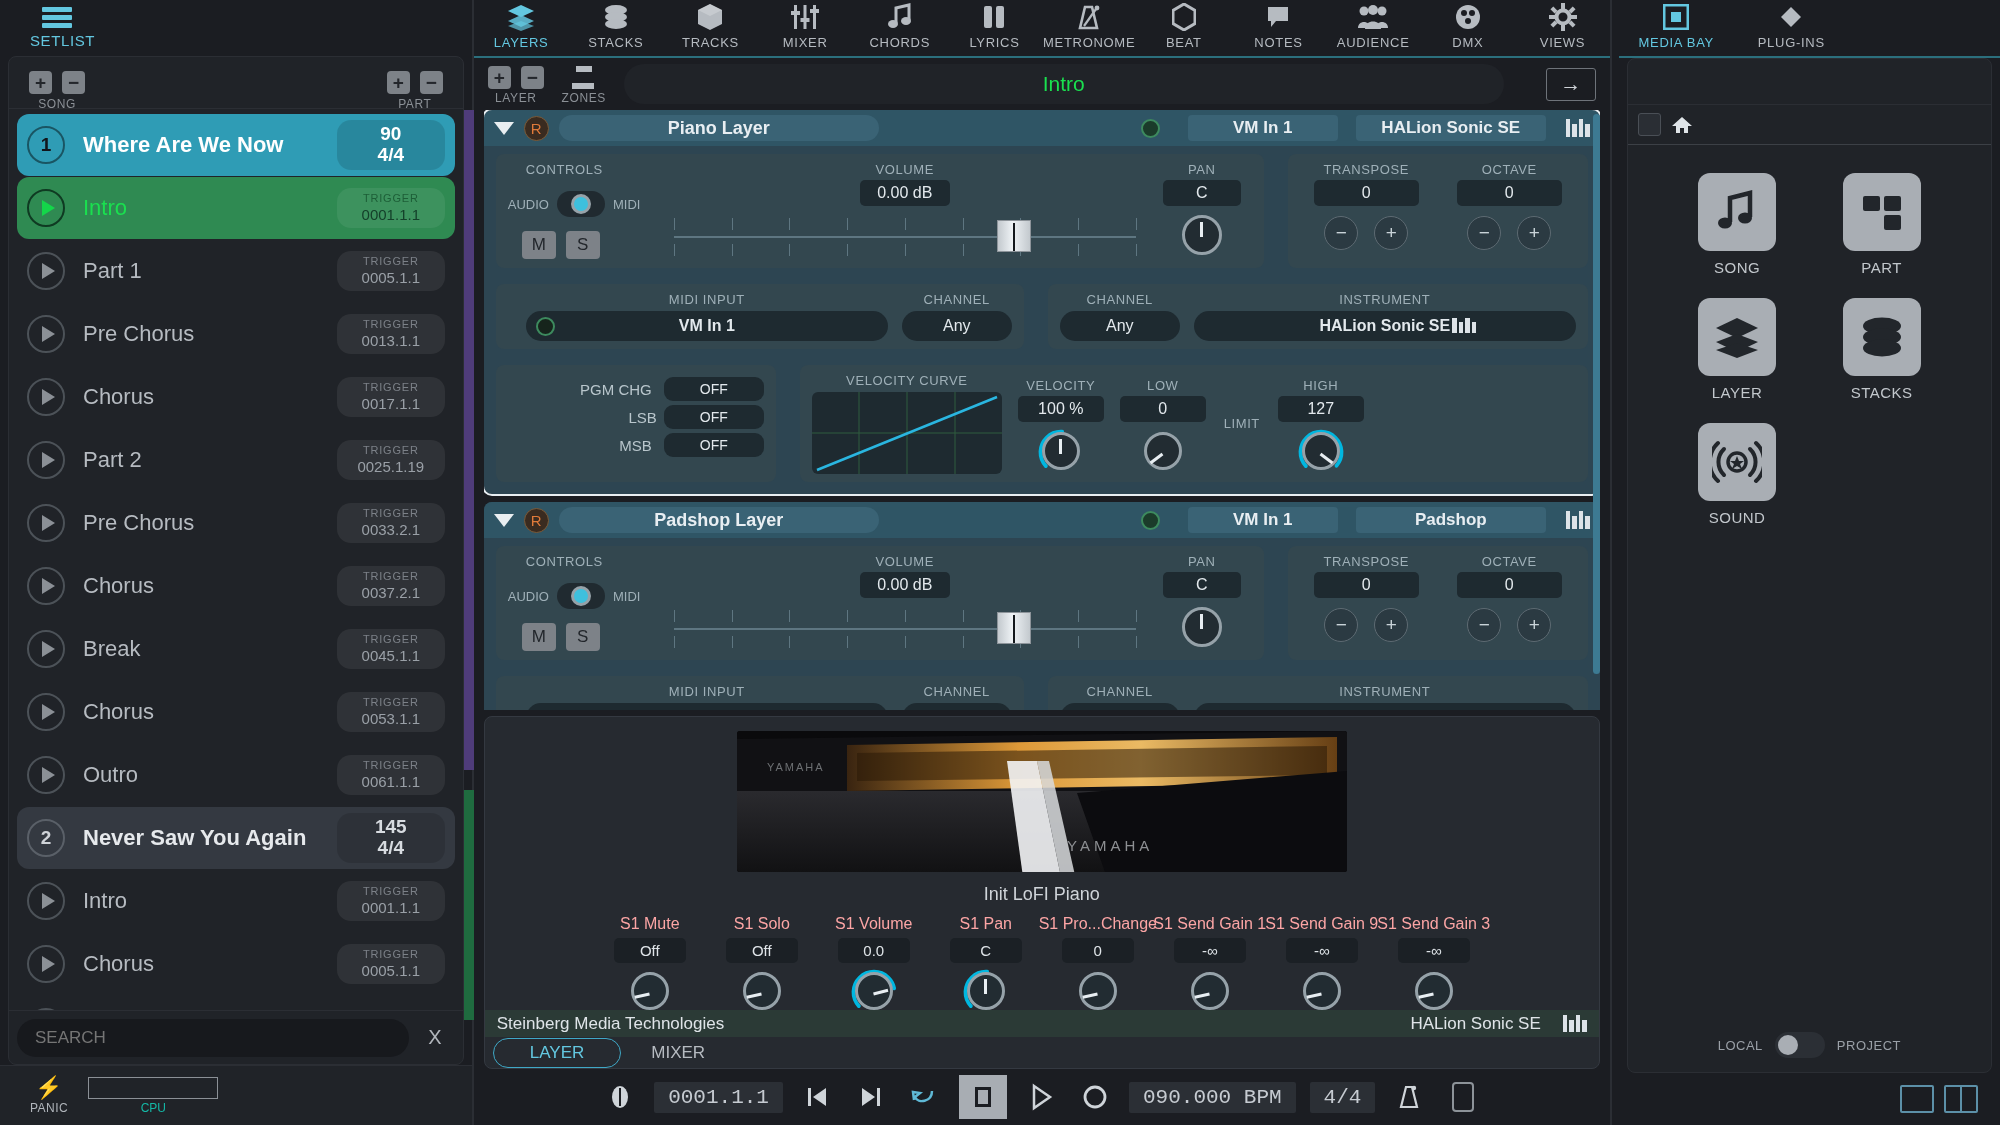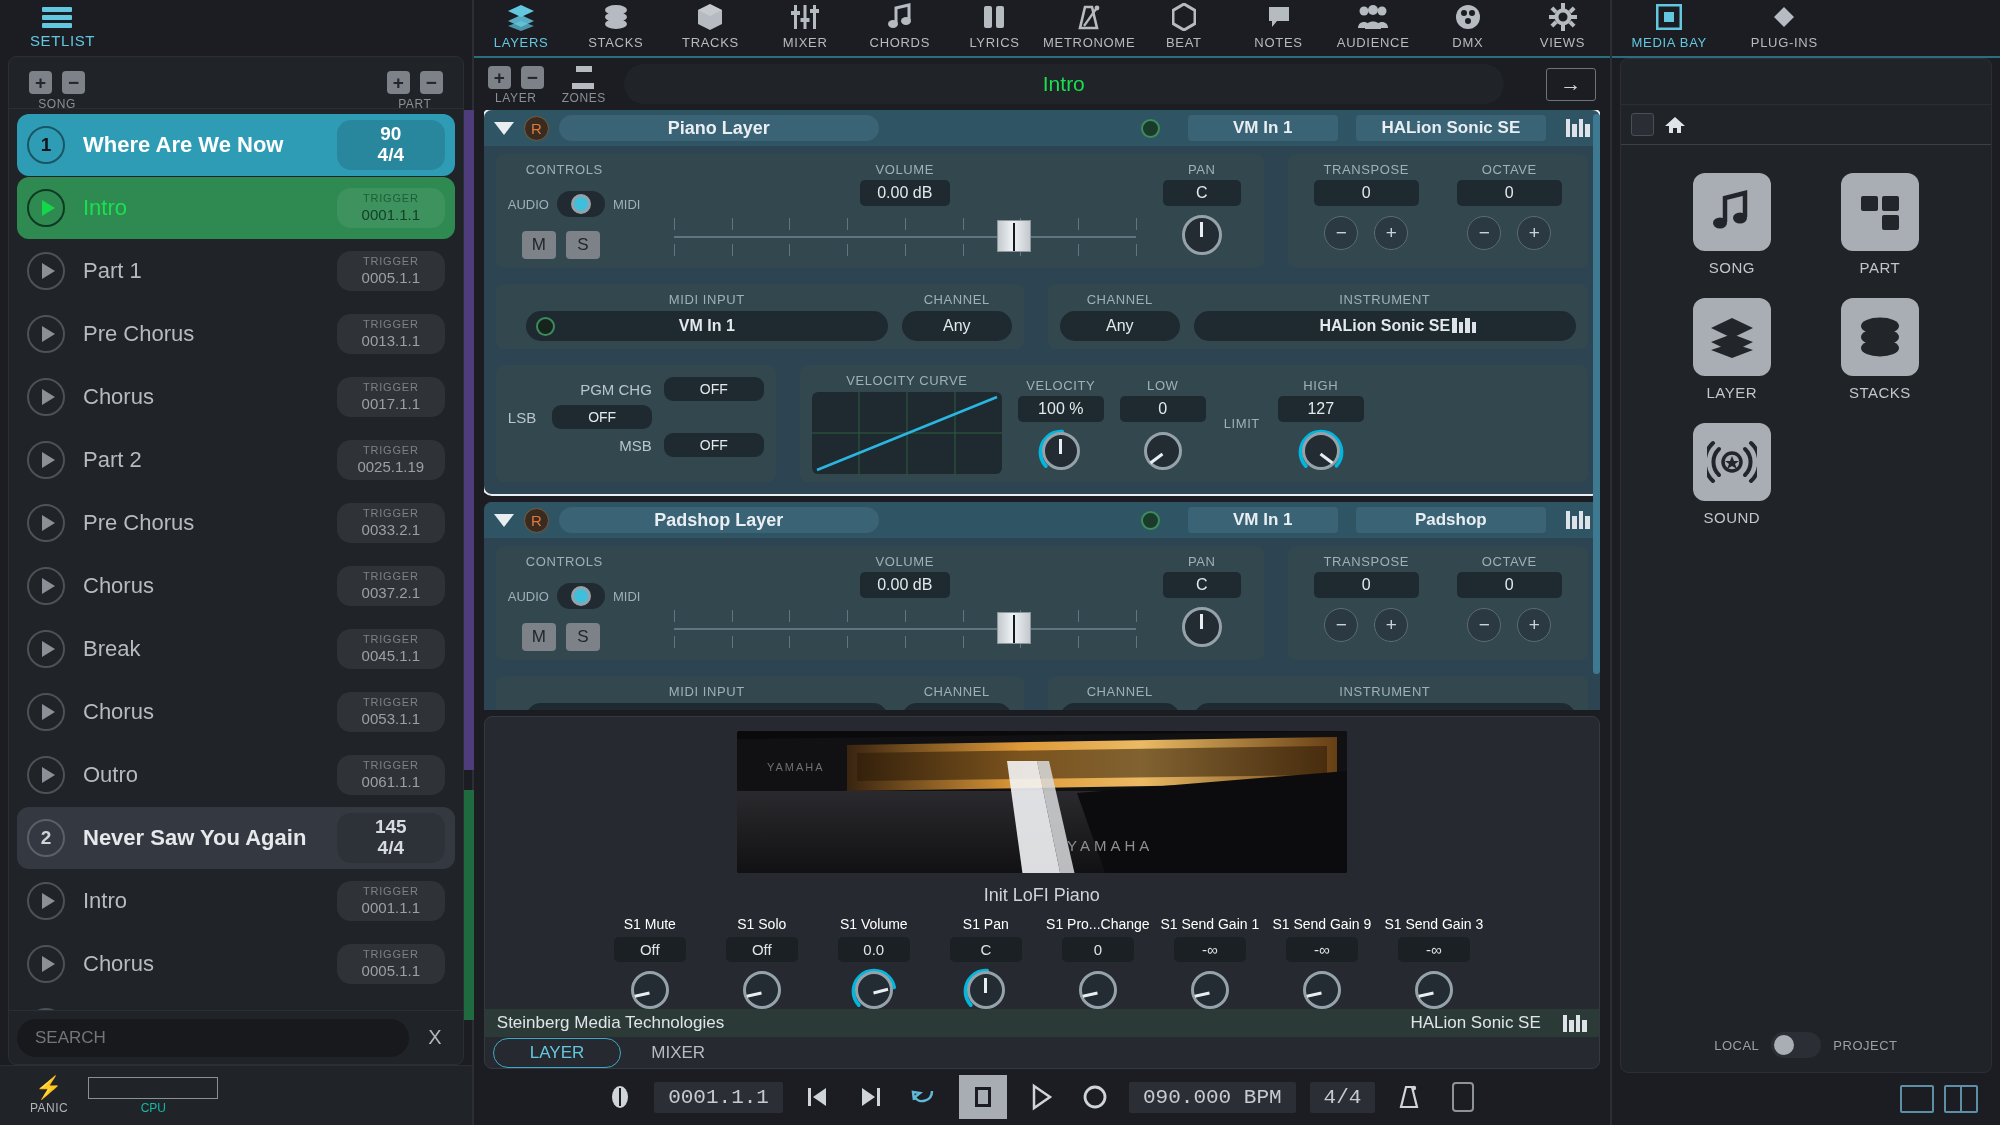--- a/index.html
+++ b/index.html
@@ -118,35 +118,35 @@
   .pm-btn { width:34px;height:34px;border-radius:50%; background:#2b3a42; border:1px solid #5d6a72; color:#c9d3d8; font-size:19px; display:flex; align-items:center; justify-content:center;}
 
   .vel-graph { background:#1e2a30; border-radius:6px; height:82px; position:relative; overflow:hidden;}
 
   
   .instr-panel { margin: 6px 10px 0 10px; background:#262a30; border:1px solid #343941; border-radius:8px; flex:1; display:flex; flex-direction:column; overflow:hidden;}
   .piano-img { width:610px; height:175px; margin:14px auto 0 auto; border-radius:3px; position:relative; overflow:hidden; background:#0a0a0c;}
   .preset-name { text-align:center; font-size:18px; color:#cfd4d9; margin-top:12px;}
   .param-row { display:flex; justify-content:center; gap:22px; margin-top:10px;}
   .param { width:90px; display:flex; flex-direction:column; align-items:center; gap:5px;}
-  .param .pl { font-size:14px; color:#ffffff; white-space:nowrap;}
+  .param .pl { font-size:16px; color:#fca5a5; white-space:nowrap;}
   .param .pv { width:72px; background:#1b2025; border-radius:5px; text-align:center; font-size:15px; color:#dfe4e8; padding:4px 0;}
   .vendor-bar { margin-top:auto; height:34px; background:#2b3a36; display:flex; align-items:center; padding:0 12px; font-size:17px; color:#dfe4e8;}
   .tabs-bar { height:38px; display:flex; align-items:center; gap:30px; padding-left:8px;}
   .tab-pill { border:1px solid #3fa8c6; border-radius:16px; color:#63c7e0; font-size:17px; padding:4px 36px;}
   .tab-plain { color:#b6bbc1; font-size:17px;}
 
   .transport { height:56px; display:flex; align-items:center; justify-content:center; gap:14px;}
   .tp-btn { color:#cfd4d9; display:flex; align-items:center; justify-content:center; width:40px;height:40px;}
   .tp-field { background:#2b2f35; color:#c6cbd1; font-family:"Liberation Mono", monospace; font-size:21px; padding:4px 14px; border-radius:2px;}
   .tp-stop { background:#a8adb3; width:48px;height:44px; display:flex; align-items:center; justify-content:center;}
   .tp-sq-out { width:22px;height:30px; border:2px solid #8d9399; border-radius:4px;}
 
   
-  .right-col { width:390px; height:1125px; background:#1b1d22; display:flex; flex-direction:column;}
+  .right-col { width:390px; height:1125px; background:#1b1d22; display:flex; flex-direction:column;padding-left:7px;}
   .right-nav { height:56px; display:flex; padding-top:2px;}
   .mb-box { margin:0 8px; border:1px solid #2b2e34; border-radius:8px; flex:1; display:flex; flex-direction:column; overflow:hidden; background:#202328;}
   .mb-search { height:46px; border-bottom:1px solid #2b2e34;}
   .mb-crumb { height:40px; display:flex; align-items:center; gap:10px; padding:0 10px; border-bottom:1px solid #3c4046;}
   .mb-check { width:23px;height:23px; background:#2a2e34; border:1px solid #4a4f56; border-radius:3px;}
   .mb-grid { display:grid; grid-template-columns: 1fr 1fr; gap:22px 10px; padding:28px 42px;}
   .mb-item { display:flex; flex-direction:column; align-items:center; gap:8px;}
   .mb-tile { width:78px;height:78px; border-radius:12px; background:#a9aeb4; display:flex; align-items:center; justify-content:center; color:#22262b;}
   .mb-lbl { font-size:15px; color:#c2c7cc; letter-spacing:0.5px;}
   .mb-foot { height:54px; display:flex; align-items:center; justify-content:center; gap:12px;}
@@ -629,21 +629,21 @@
                   </span></div>
               </div>
             </div>
           </div>
           <div style="display:flex;gap:8px;padding:0 4px 4px 4px;">
             <div class="panel" style="width:280px;">
               <div style="display:flex;align-items:center;justify-content:flex-end;gap:12px;margin:4px 0;">
                 <span style="font-size:15px;color:#b9c6cc;">PGM CHG</span>
                 <div class="val-pill" style="width:100px;border-radius:9px;font-size:14px;">OFF</div>
               </div>
-              <div style="display:flex;align-items:center;justify-content:flex-start;gap:16px;margin:4px 0;">
+              <div style="display:flex;align-items:center;justify-content:flex-end;gap:7px;margin:4px 0;">
                 <span style="font-size:15px;color:#b9c6cc;">LSB</span>
                 <div class="val-pill" style="width:100px;border-radius:9px;font-size:14px;">OFF</div>
               </div>
               <div style="display:flex;align-items:center;justify-content:flex-end;gap:12px;margin:4px 0;">
                 <span style="font-size:15px;color:#b9c6cc;">MSB</span>
                 <div class="val-pill" style="width:100px;border-radius:9px;font-size:14px;">OFF</div>
               </div>
             </div>
             <div class="panel" style="flex:1;display:flex;align-items:center;gap:16px;">
               <div style="width:190px;">

